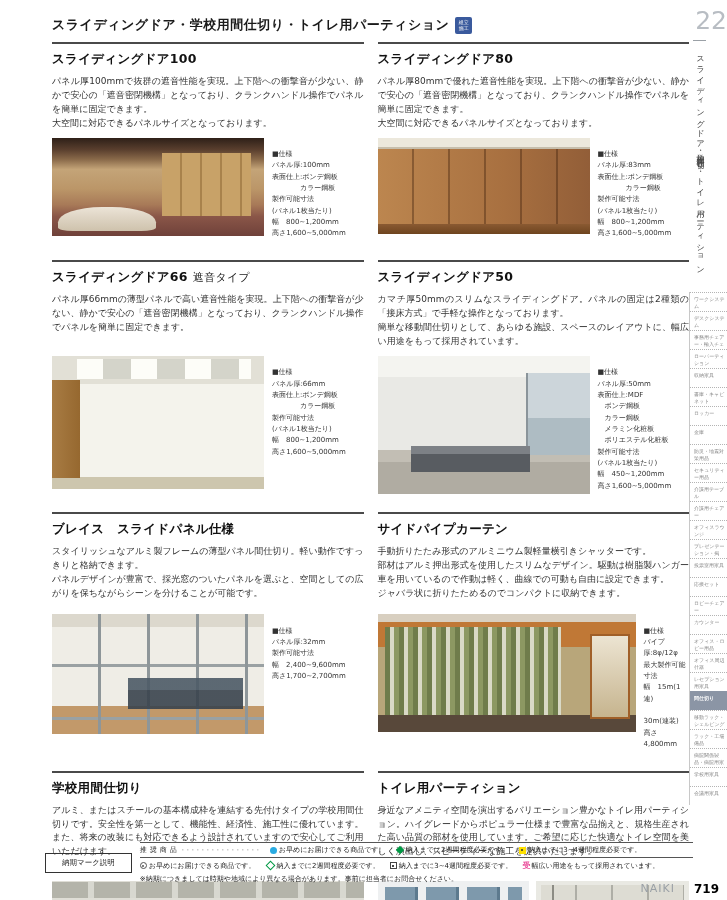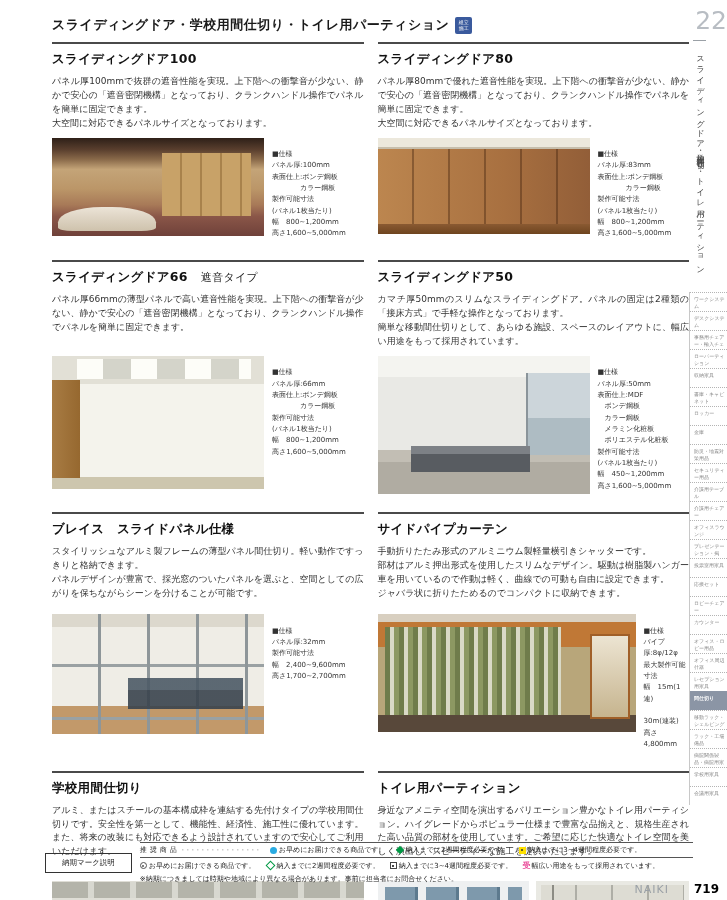--- a/index.html
+++ b/index.html
@@ -13,21 +13,21 @@
   .header{display:flex;align-items:center;gap:6px;padding:16px 12px 0 52px}
   .header-title{font-size:13px;font-weight:bold;color:#1a1a1a;letter-spacing:.5px}
   .badge{width:17px;height:17px;background:#3a5a9d;color:#fff;border-radius:2px;
     display:inline-flex;flex-direction:column;align-items:center;justify-content:center;
     font-size:5px;line-height:1.25;flex:none}
   
   .main{display:grid;grid-template-columns:1fr 1fr;column-gap:14px;row-gap:9px;
     margin:8px 38px 0 52px}
   .sec{border-top:2px solid #4a4a4a;padding-top:5px}
   .sec-title{font-size:12.5px;font-weight:bold;color:#111;margin:2px 0 7px 0;letter-spacing:.3px}
-  .sec-suffix{font-weight:normal;font-size:11px;margin-left:13px;color:#222}
+  .sec-suffix{font-weight:normal;font-size:11px;margin-left:5px;color:#222}
   .sec-body{font-size:9px;color:#333;line-height:1.55;white-space:pre-line;
     text-align:justify;margin-bottom:7px}
   .b1{min-height:54px}.b2{min-height:56px}.b3{min-height:62px}.b4{min-height:70px}
   .photo-row{display:flex;gap:8px}
   .spec{font-size:7px;color:#333;line-height:1.62;white-space:pre-line;flex:1;min-width:0}
   .spec-t{font-weight:normal}
   
   .photo{position:relative;overflow:hidden;flex:none;width:212px;background:#ddd}
   .photo::before,.photo::after{content:""}
   .p1{height:98px;background:linear-gradient(180deg,#2e2018 0%,#5a3f2e 12%,#8a6a4a 22%,#c4a478 32%,#bb9668 52%,#a87a58 68%,#8a5648 80%,#6f413a 100%)}
@@ -104,21 +104,21 @@
   .edge{position:absolute;right:0;top:0;width:38px;height:100%}
   .tab-num{font-size:25px;color:#b8bdc3;text-align:right;padding:8px 0 0 4px;line-height:1}
   .tab-dash{width:13px;border-top:1px solid #9aa0a6;margin:7px 0 9px 4px}
   .tab-title{writing-mode:vertical-rl;font-size:8px;color:#444;line-height:1.45;
     height:236px;margin-left:5px;letter-spacing:1.5px}
   .edge-nav{margin-top:6px;border-left:1px solid #c8c8c8}
   .edge-item{font-size:5px;color:#878787;line-height:1.45;padding:3px 1px 3px 4px;
     border-top:1px dotted #b4b4b4;overflow:hidden;white-space:normal;word-break:break-all;height:12px}
   .edge-item.active{background:#8b95a5;color:#fff;border-top-color:#8b95a5;font-weight:bold}
   
-  .footer{position:absolute;right:8px;bottom:4px;display:flex;align-items:center;gap:25px}
+  .footer{position:absolute;right:8px;bottom:4px;display:flex;align-items:flex-start;gap:19px}
   .brand{font-size:11px;color:#9aa0a6;letter-spacing:1px}
   .pageno{font-size:12px;color:#000000;font-weight:bold}
 </style>
 </head>
 <body>
 
 <div class="header">
   <span class="header-title">スライディングドア・学校用間仕切り・トイレ用パーティション</span>
   <span class="badge">
     <span>組立</span>

